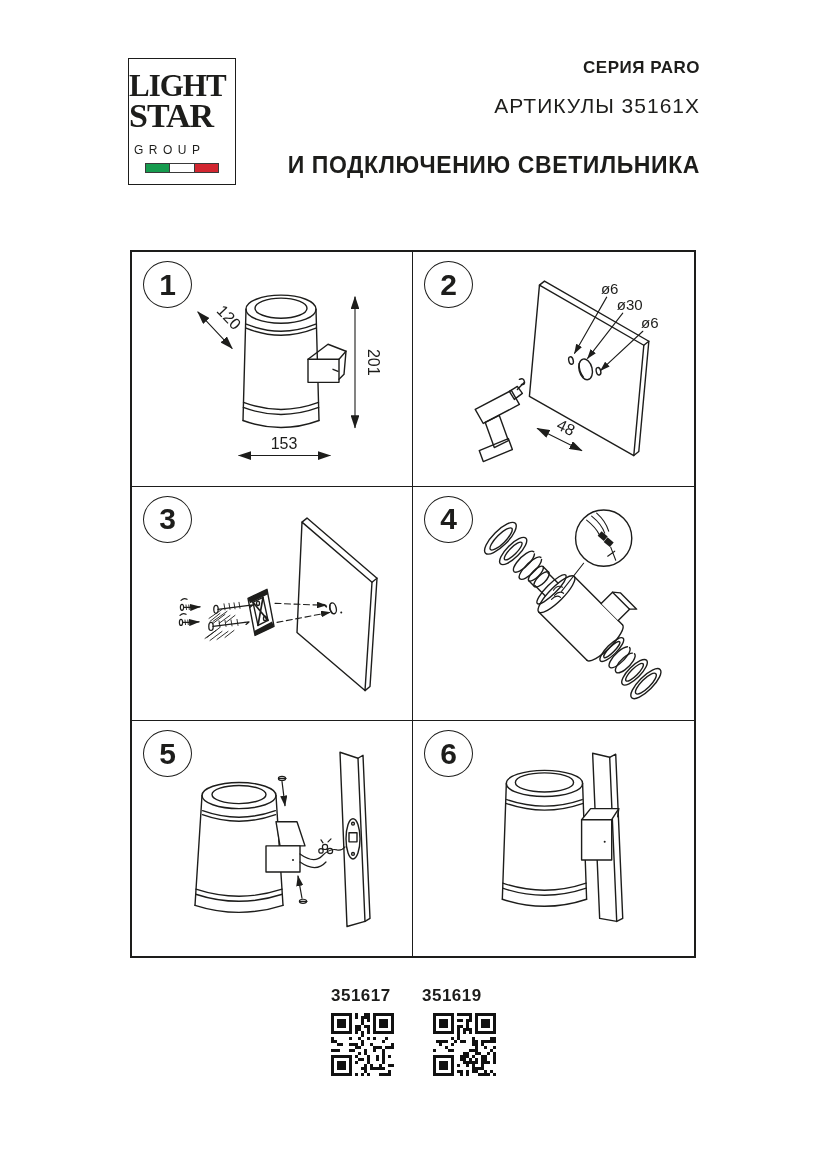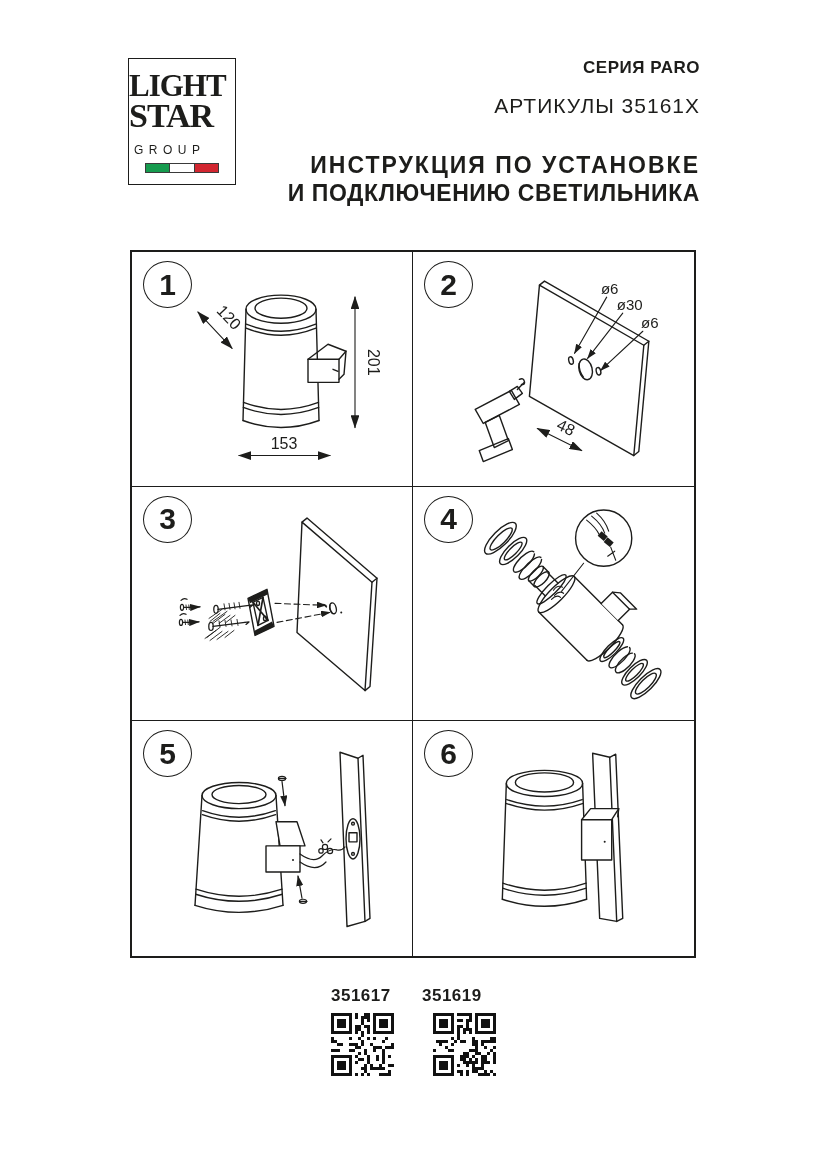--- a/index.html
+++ b/index.html
@@ -60,21 +60,20 @@
   <div class="logo-flag">
     <span class="fg"></span>
       <span class="fw"></span>
       <span class="fr"></span>
   </div>
 </div>
 
 <div class="header-title">
   <p class="hseries">СЕРИЯ PARO</p>
   <p class="harticles">АРТИКУЛЫ 35161X</p>
-  <p class="htitle ls2">ИНСТРУКЦИЯ ПО УСТАНОВКЕ</p>
   <p class="htitle ls1">И ПОДКЛЮЧЕНИЮ СВЕТИЛЬНИКА</p>
 </div>
 
 <div class="steps-grid">
 
   <div class="cell">
     <div class="badge">
         <span>1</span>
       </div>
     <svg viewBox="0 0 280 233" preserveAspectRatio="none" fill="none" stroke="#1d1d1b" stroke-width="1.4" stroke-linecap="round" stroke-linejoin="round">

